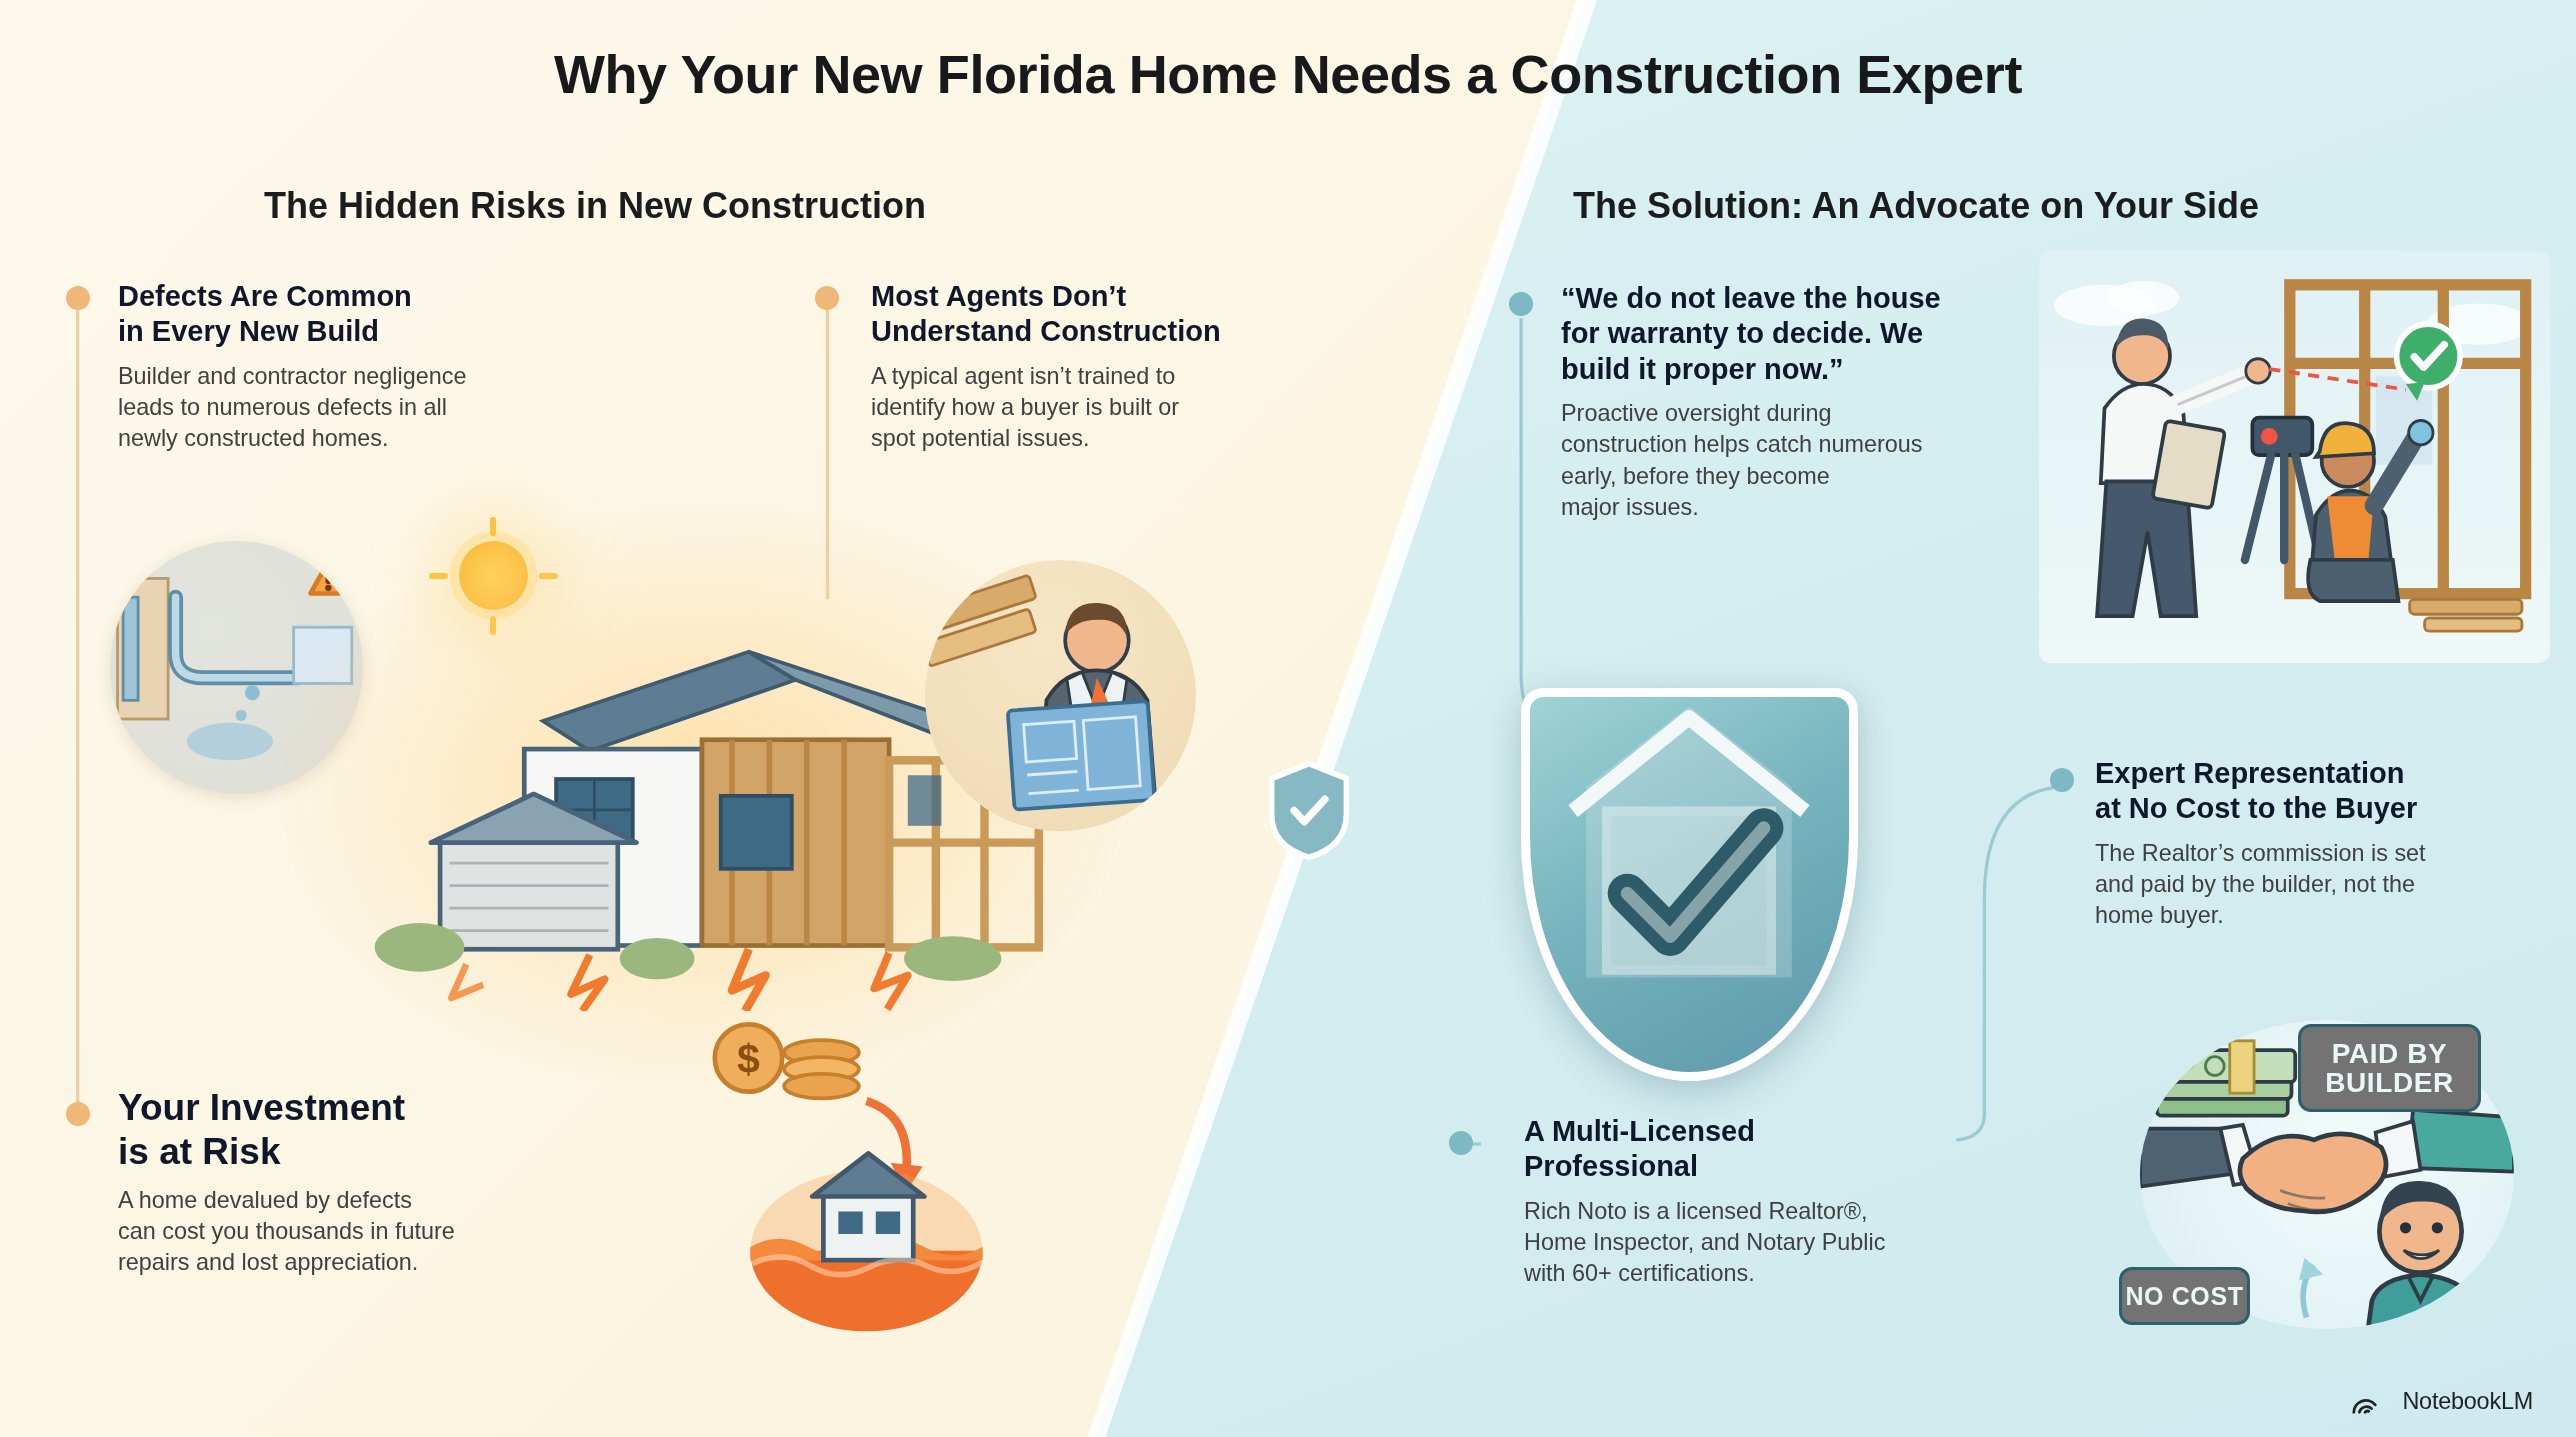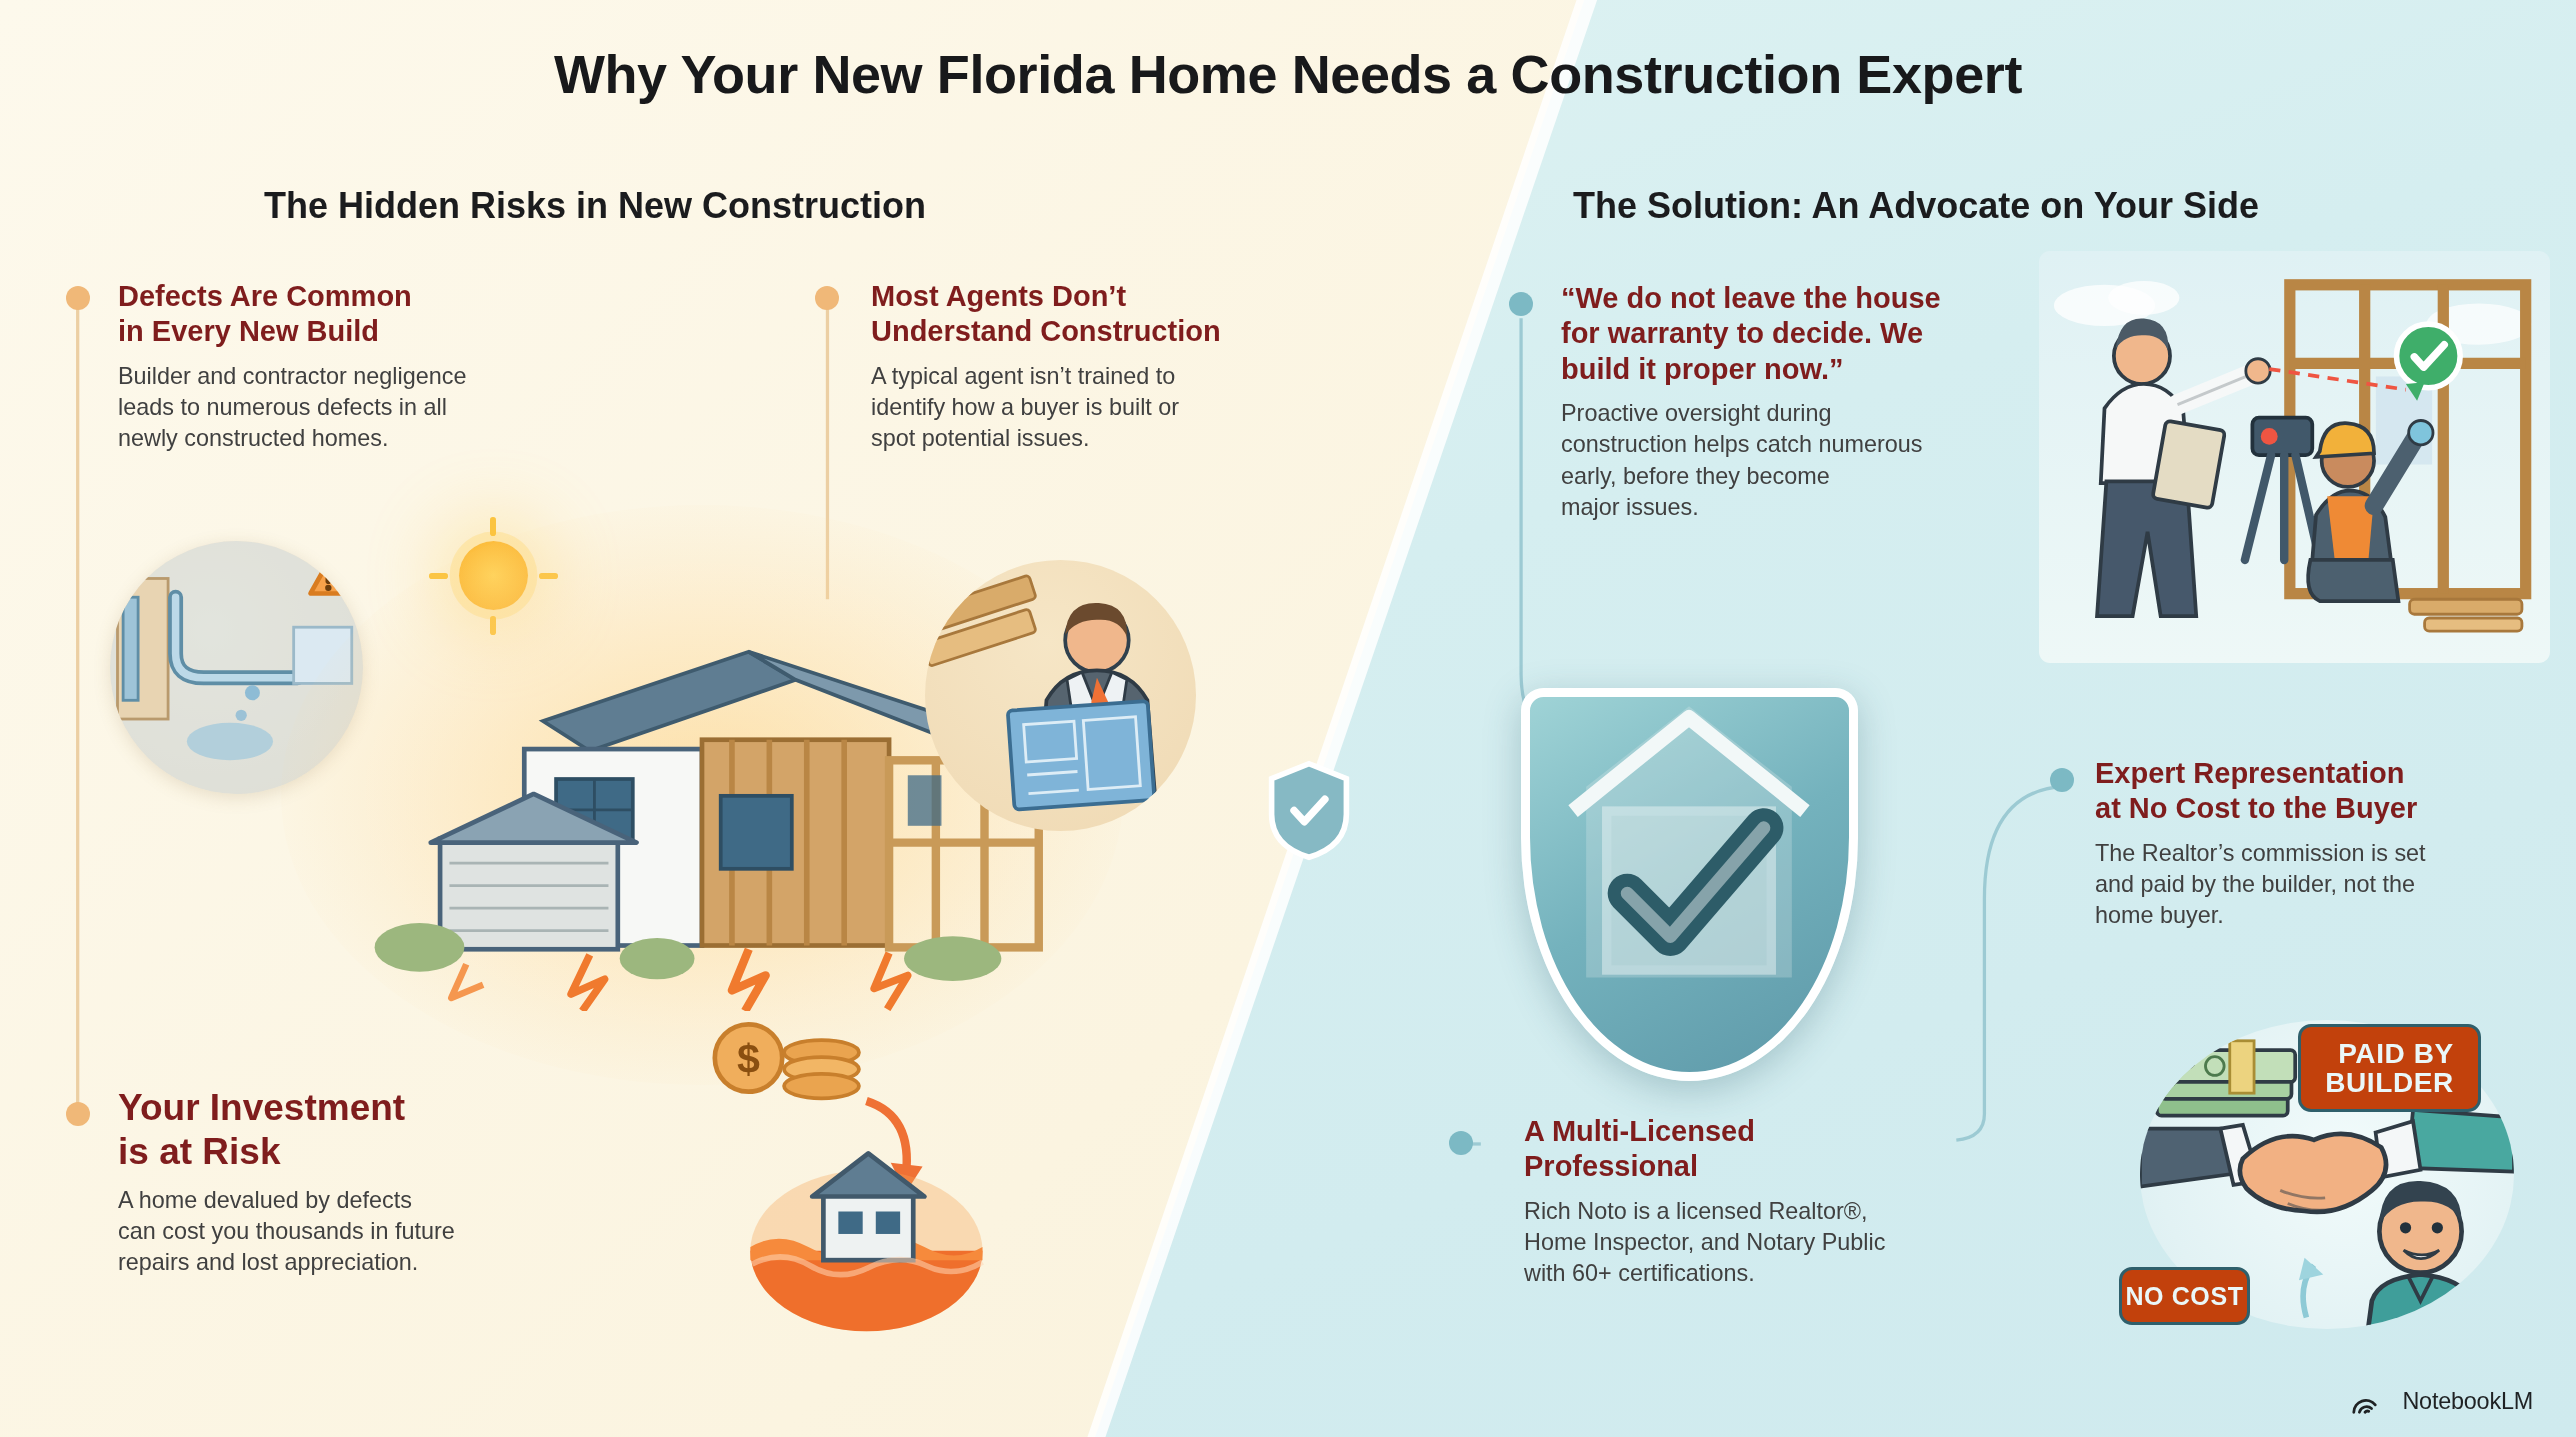--- a/index.html
+++ b/index.html
@@ -38,21 +38,21 @@
   .sec-head{
     position:absolute; font-size:36px; font-weight:800; color:#1b1c1e;
     white-space:nowrap;
   }
   .sec-head.left{ top:185px; left:264px; }
   .sec-head.right{ top:185px; left:1573px; }
 
   
   .block{ position:absolute; }
   .blk-title{
-    font-size:29px; font-weight:800; color:#7f1d1d; line-height:1.22;
+    font-size:29px; font-weight:800; color:#0f172a; line-height:1.22;
     margin-bottom:11.2px; white-space:pre-line;
   }
   .blk-title.big{ font-size:37px; line-height:1.18; }
   .blk-body{
     font-size:23.4px; font-weight:400; color:#404040; line-height:1.33;
     white-space:pre-line;
   }
 
   
   .dot{ position:absolute; width:24px; height:24px; border-radius:50%; }
@@ -85,26 +85,26 @@
     position:absolute;
     width:337px;height:393px;
     background:linear-gradient(150deg,#9fd3d6 0%, #74b2bd 48%, #5d98a8 100%);
     border:9.4px solid #ffffff;
     border-radius:22.5px 22.5px 50% 50% / 22.5px 22.5px 62% 62%;
     box-shadow:0 9.4px 37px rgba(40,90,105,.28);
   }
 
   .tag{
     position:absolute;
-    background:#c2410c; color:#eaf7f8;
+    background:#737373; color:#eaf7f8;
     font-weight:800; letter-spacing:0.6px;
     border:3.7px solid #2f5f6b;
     border-radius:13px;
     display:flex; align-items:center; justify-content:center;
-    text-align:right; line-height:1.05;
+    text-align:center; line-height:1.05;
   }
 
   .watermark{
     position:absolute; right:43px; bottom:22.5px;
     display:flex; align-items:center; gap:23px;
     color:#1f2224; font-size:23.4px; letter-spacing:-0.2px;
   }
   .wm-text{font-weight:400;}
 </style>
 </head>

